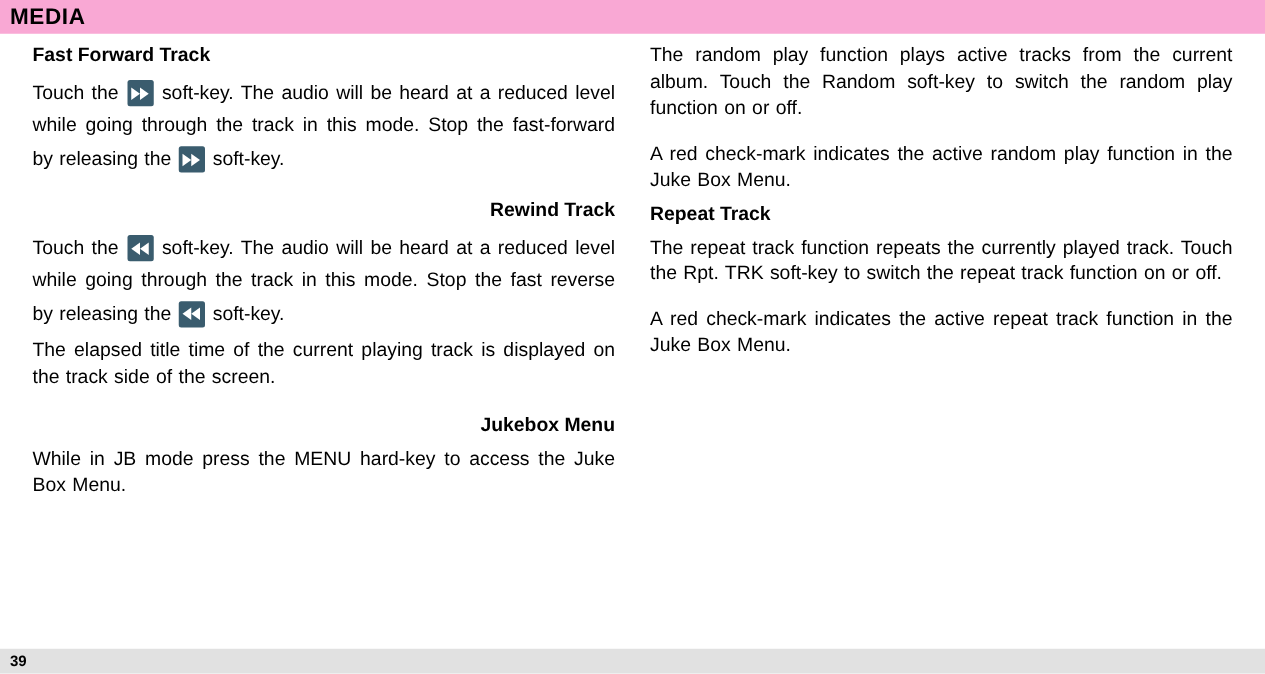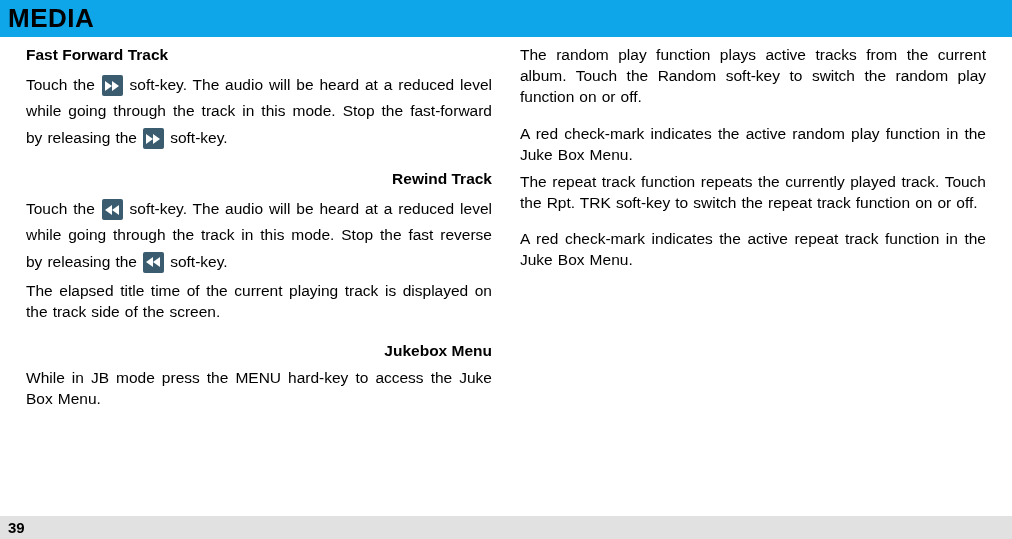--- a/index.html
+++ b/index.html
@@ -9,23 +9,23 @@
     }
     body {
       width: 1012px;
       height: 539px;
       font-family: Arial, Helvetica, sans-serif;
       background: #ffffff;
       color: #000000;
       position: relative;
     }
     .header-bar {
-      background: #0ea5e9;
+      background: #f9a8d4;
       padding: 3px 8px;
-      font-size: 26px;
+      font-size: 18px;
       font-weight: bold;
       letter-spacing: 0.5px;
     }
     .content {
       display: flex;
       padding: 8px 26px;
       gap: 28px;
     }
     .column {
       flex: 1;
@@ -97,21 +97,21 @@
       left: 10px;
       border-right: 7px solid #ffffff;
     }
     .footer-bar {
       position: absolute;
       bottom: 0;
       left: 0;
       right: 0;
       background: #e1e1e1;
       padding: 3px 8px;
-      font-size: 15px;
+      font-size: 12px;
       font-weight: bold;
     }
   </style>
 </head>
 <body>
 
 <div class="header-bar">
   <span>MEDIA</span>
 </div>
 
@@ -141,20 +141,21 @@
     <div class="section-title spaced-top">Jukebox Menu</div>
     <div class="para">While in JB mode press the MENU hard-key to access the Juke Box Menu.</div>
 
   </div>
 
   <div class="column">
 
     <div class="para">The random play function plays active tracks from the current album. Touch the Random soft-key to switch the random play function on or off.</div>
     <div class="para" style="margin-top:16px;">A red check-mark indicates the active random play function in the Juke Box Menu.</div>
 
+    <div class="section-title">Repeat Track</div>
     <div class="para">The repeat track function repeats the currently played track. Touch the Rpt. TRK soft-key to switch the repeat track function on or off.</div>
     <div class="para" style="margin-top:16px;">A red check-mark indicates the active repeat track function in the Juke Box Menu.</div>
 
   </div>
 </div>
 
 <div class="footer-bar">
   <span>39</span>
 </div>
 

